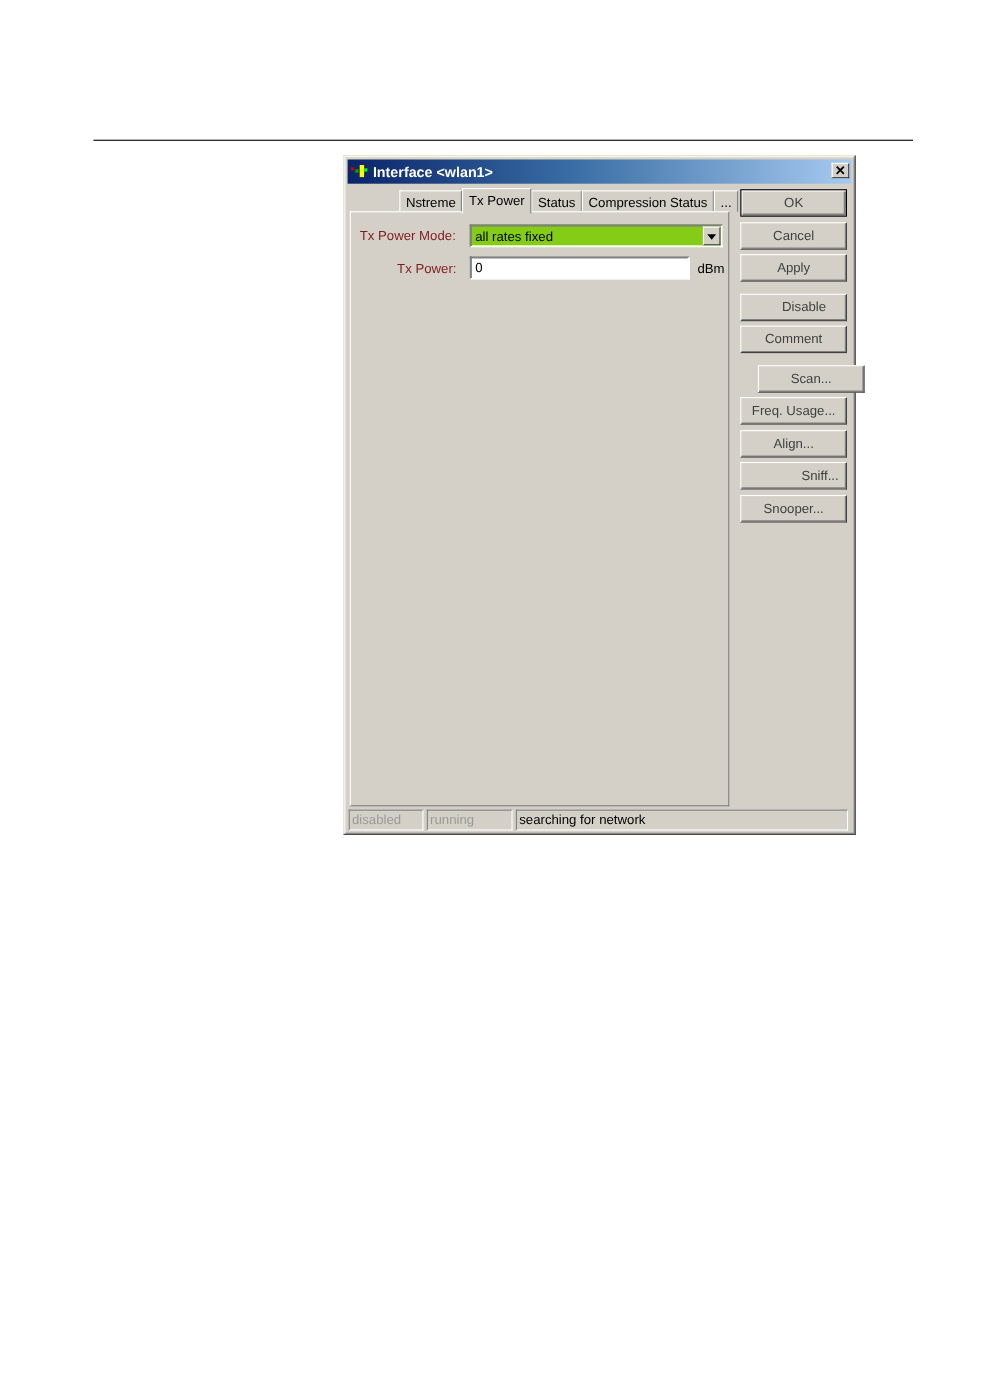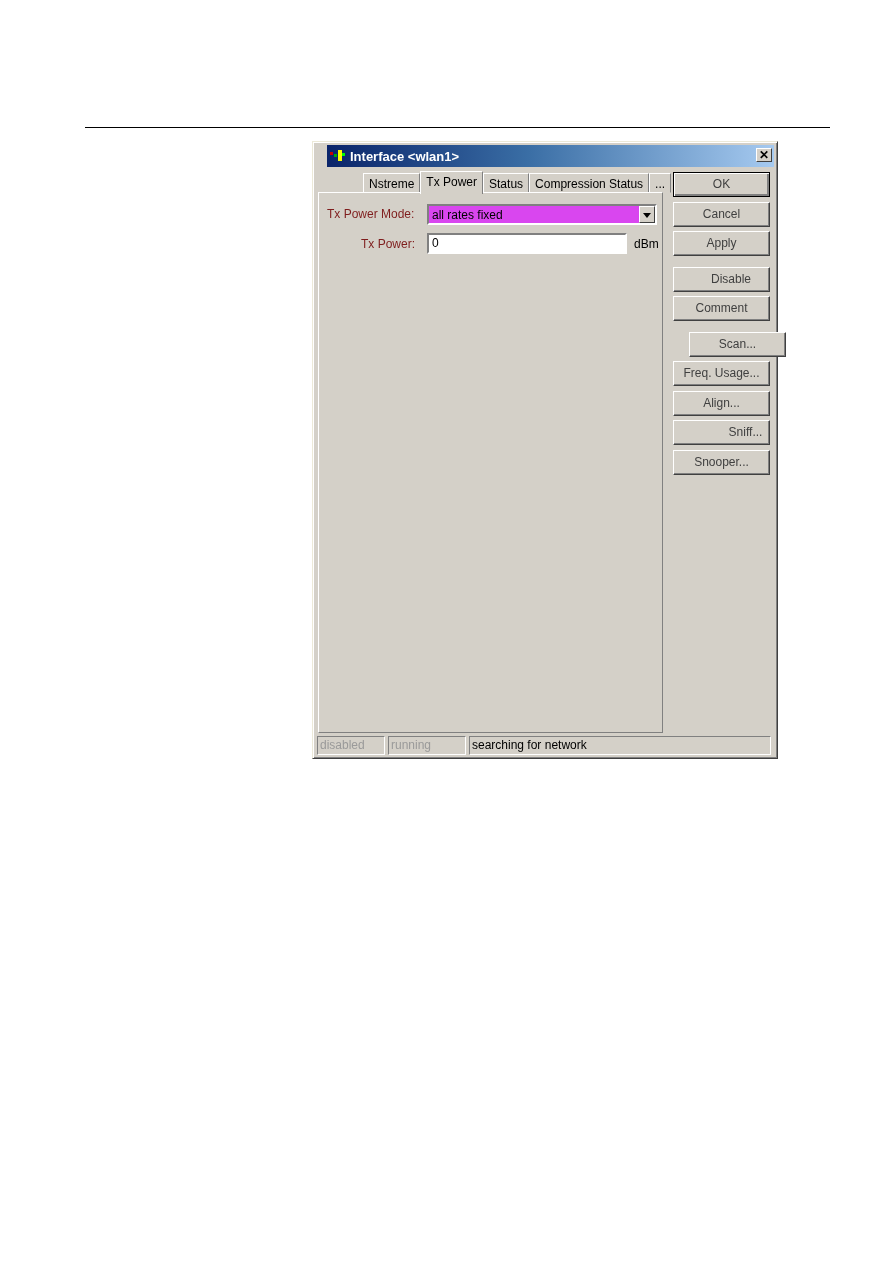--- a/index.html
+++ b/index.html
@@ -4,41 +4,41 @@
 <style>
   html, body { margin:0; padding:0; }
   body { width:893px; height:1263px; background:#ffffff; position:relative; overflow:hidden;
          font-family:"Liberation Sans", sans-serif; }
   .rule { position:absolute; left:85px; top:127px; width:745px; height:1px; background:#000; }
 
   .window { position:absolute; left:312px; top:141px; width:466px; height:618px;
             background:#d4d0c8; box-sizing:border-box;
             border:1px solid; border-color:#ece9d8 #404040 #404040 #ece9d8;
             box-shadow: inset 1px 1px 0 #ffffff, inset -1px -1px 0 #808080; }
-  .titlebar { position:absolute; left:14px; top:3px; right:3px; height:22px;
+  .titlebar { position:absolute; left:3px; top:3px; right:3px; height:22px;
               background:linear-gradient(to right,#0a246a 0%,#3a6ea5 45%,#a6caf0 100%);
               display:flex; align-items:center; }
   .app-icon { width:16px; height:12px; margin-left:3px; position:relative; }
   .app-icon span { position:absolute; width:3px; height:3px; }
   .title-text { color:#fff; font-weight:bold; font-size:13px; margin-left:4px; }
   .close-btn { position:absolute; right:2px; top:3px; width:16px; height:14px;
                background:#d4d0c8; box-sizing:border-box;
                border:1px solid; border-color:#fff #404040 #404040 #fff;
                font-size:12px; font-weight:bold; line-height:12px; text-align:center; color:#000; }
 
   .tabs { position:absolute; left:6px; top:29px; height:22px; display:flex; align-items:flex-end;padding-left:44px; }
   .tab { height:20px; padding:0 5px; font-size:12px; line-height:20px; color:#000;
          box-sizing:border-box; border:1px solid; border-color:#fff #808080 transparent #fff;
          background:#d4d0c8; margin-right:0; }
   .tab.active { height:23px; line-height:21px; position:relative; top:1px; z-index:2; border-bottom:none; }
 
   .panel { position:absolute; left:5px; top:50px; width:345px; height:541px; box-sizing:border-box;
            border:1px solid; border-color:#fff #808080 #808080 #fff; }
   .lbl { position:absolute; font-size:12px; color:#7f1d1d; text-align:center; }
-  .combo { position:absolute; left:108px; top:11px; width:230px; height:21px; background:#d946ef; box-sizing:border-box;
+  .combo { position:absolute; left:108px; top:11px; width:230px; height:21px; background:#84cc16; box-sizing:border-box;
            border:2px solid; border-color:#808080 #fff #fff #808080; }
   .combo .val { position:absolute; left:3px; top:2px; font-size:12px; }
   .combo .arrow { position:absolute; right:0; top:0; width:16px; height:17px; background:#d4d0c8; box-sizing:border-box;
                   border:1px solid; border-color:#fff #404040 #404040 #fff; }
   .combo .arrow:after { content:""; position:absolute; left:3px; top:6px; border-left:4px solid transparent;
                         border-right:4px solid transparent; border-top:5px solid #000; }
   .input { position:absolute; left:108px; top:40px; width:200px; height:21px; background:#fff; box-sizing:border-box;
            border:2px solid; border-color:#808080 #fff #fff #808080; font-size:12px; padding:1px 3px; }
   .unit { position:absolute; left:315px; top:44px; font-size:12px; }
 

